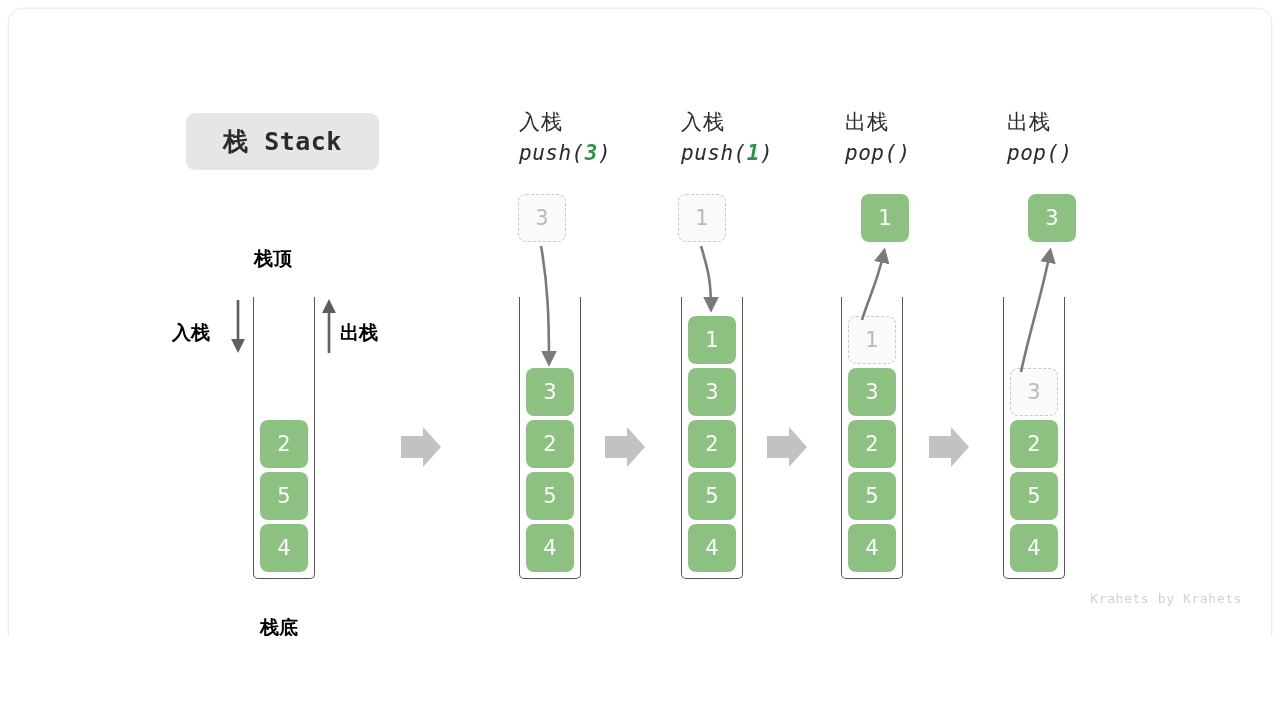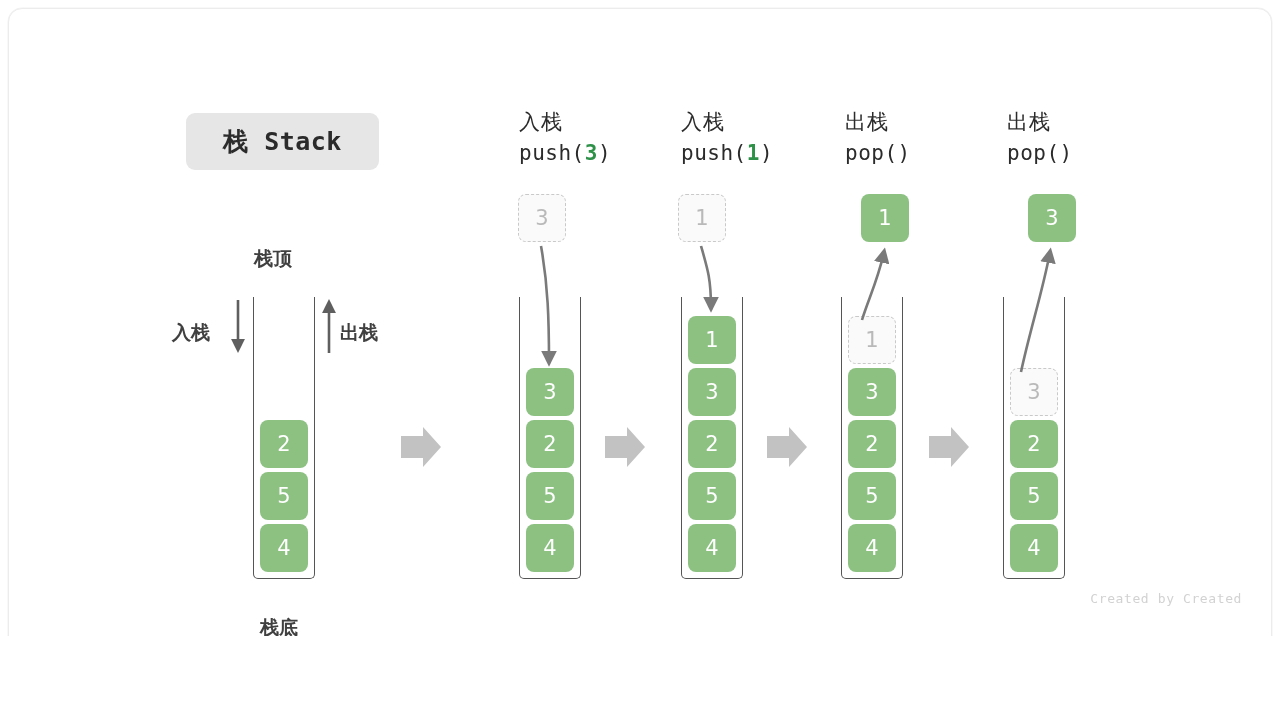--- a/index.html
+++ b/index.html
@@ -44,21 +44,21 @@
     letter-spacing: 0.5px;
     white-space: pre;
   }
 
   
   .cn-label {
     position: absolute;
     font-family: "DejaVu Sans", "Liberation Sans", sans-serif;
     font-size: 19px;
     font-weight: bold;
-    color: #404040;
+    color: #000000;
     white-space: nowrap;
   }
   #label-top    { left: 254px; top: 246px; }
   #label-bottom { left: 260px; top: 615px; }
   #label-push   { left: 172px; top: 320px; }
   #label-pop    { left: 340px; top: 320px; }
 
   
   .col-head {
     position: absolute;
@@ -72,20 +72,21 @@
     line-height: 30px;
     letter-spacing: 1px;
   }
   .col-head .code {
     display: block;
     font-family: "DejaVu Sans Mono", "Liberation Mono", monospace;
     font-size: 21px;
     color: #2b2b2b;
     line-height: 32px;
     letter-spacing: 0.5px;
+    font-style: italic;
   }
   .col-head .code .num { color: #2e9148; font-weight: bold; }
 
   
   .stack-col {
     position: absolute;
     width: 62px;
     height: 282px;
   }
   .stack-col .wall-l,
@@ -288,14 +289,14 @@
     <path d="M1021,372 C1030,330 1043,290 1050,252" fill="none" stroke="#7a7a7a" stroke-width="2.6" marker-end="url(#head-dark)"></path>
 
     <g fill="#c2c2c2">
       <path d="M401,436 L423,436 L423,427 L441,447 L423,467 L423,458 L401,458 z"></path>
       <path d="M605,436 L627,436 L627,427 L645,447 L627,467 L627,458 L605,458 z"></path>
       <path d="M767,436 L789,436 L789,427 L807,447 L789,467 L789,458 L767,458 z"></path>
       <path d="M929,436 L951,436 L951,427 L969,447 L951,467 L951,458 L929,458 z"></path>
     </g>
   </svg>
 
-  <div id="credit">Created by Created</div>
+  <div id="credit">Krahets by Krahets</div>
 </div>
 
 </body></html>

